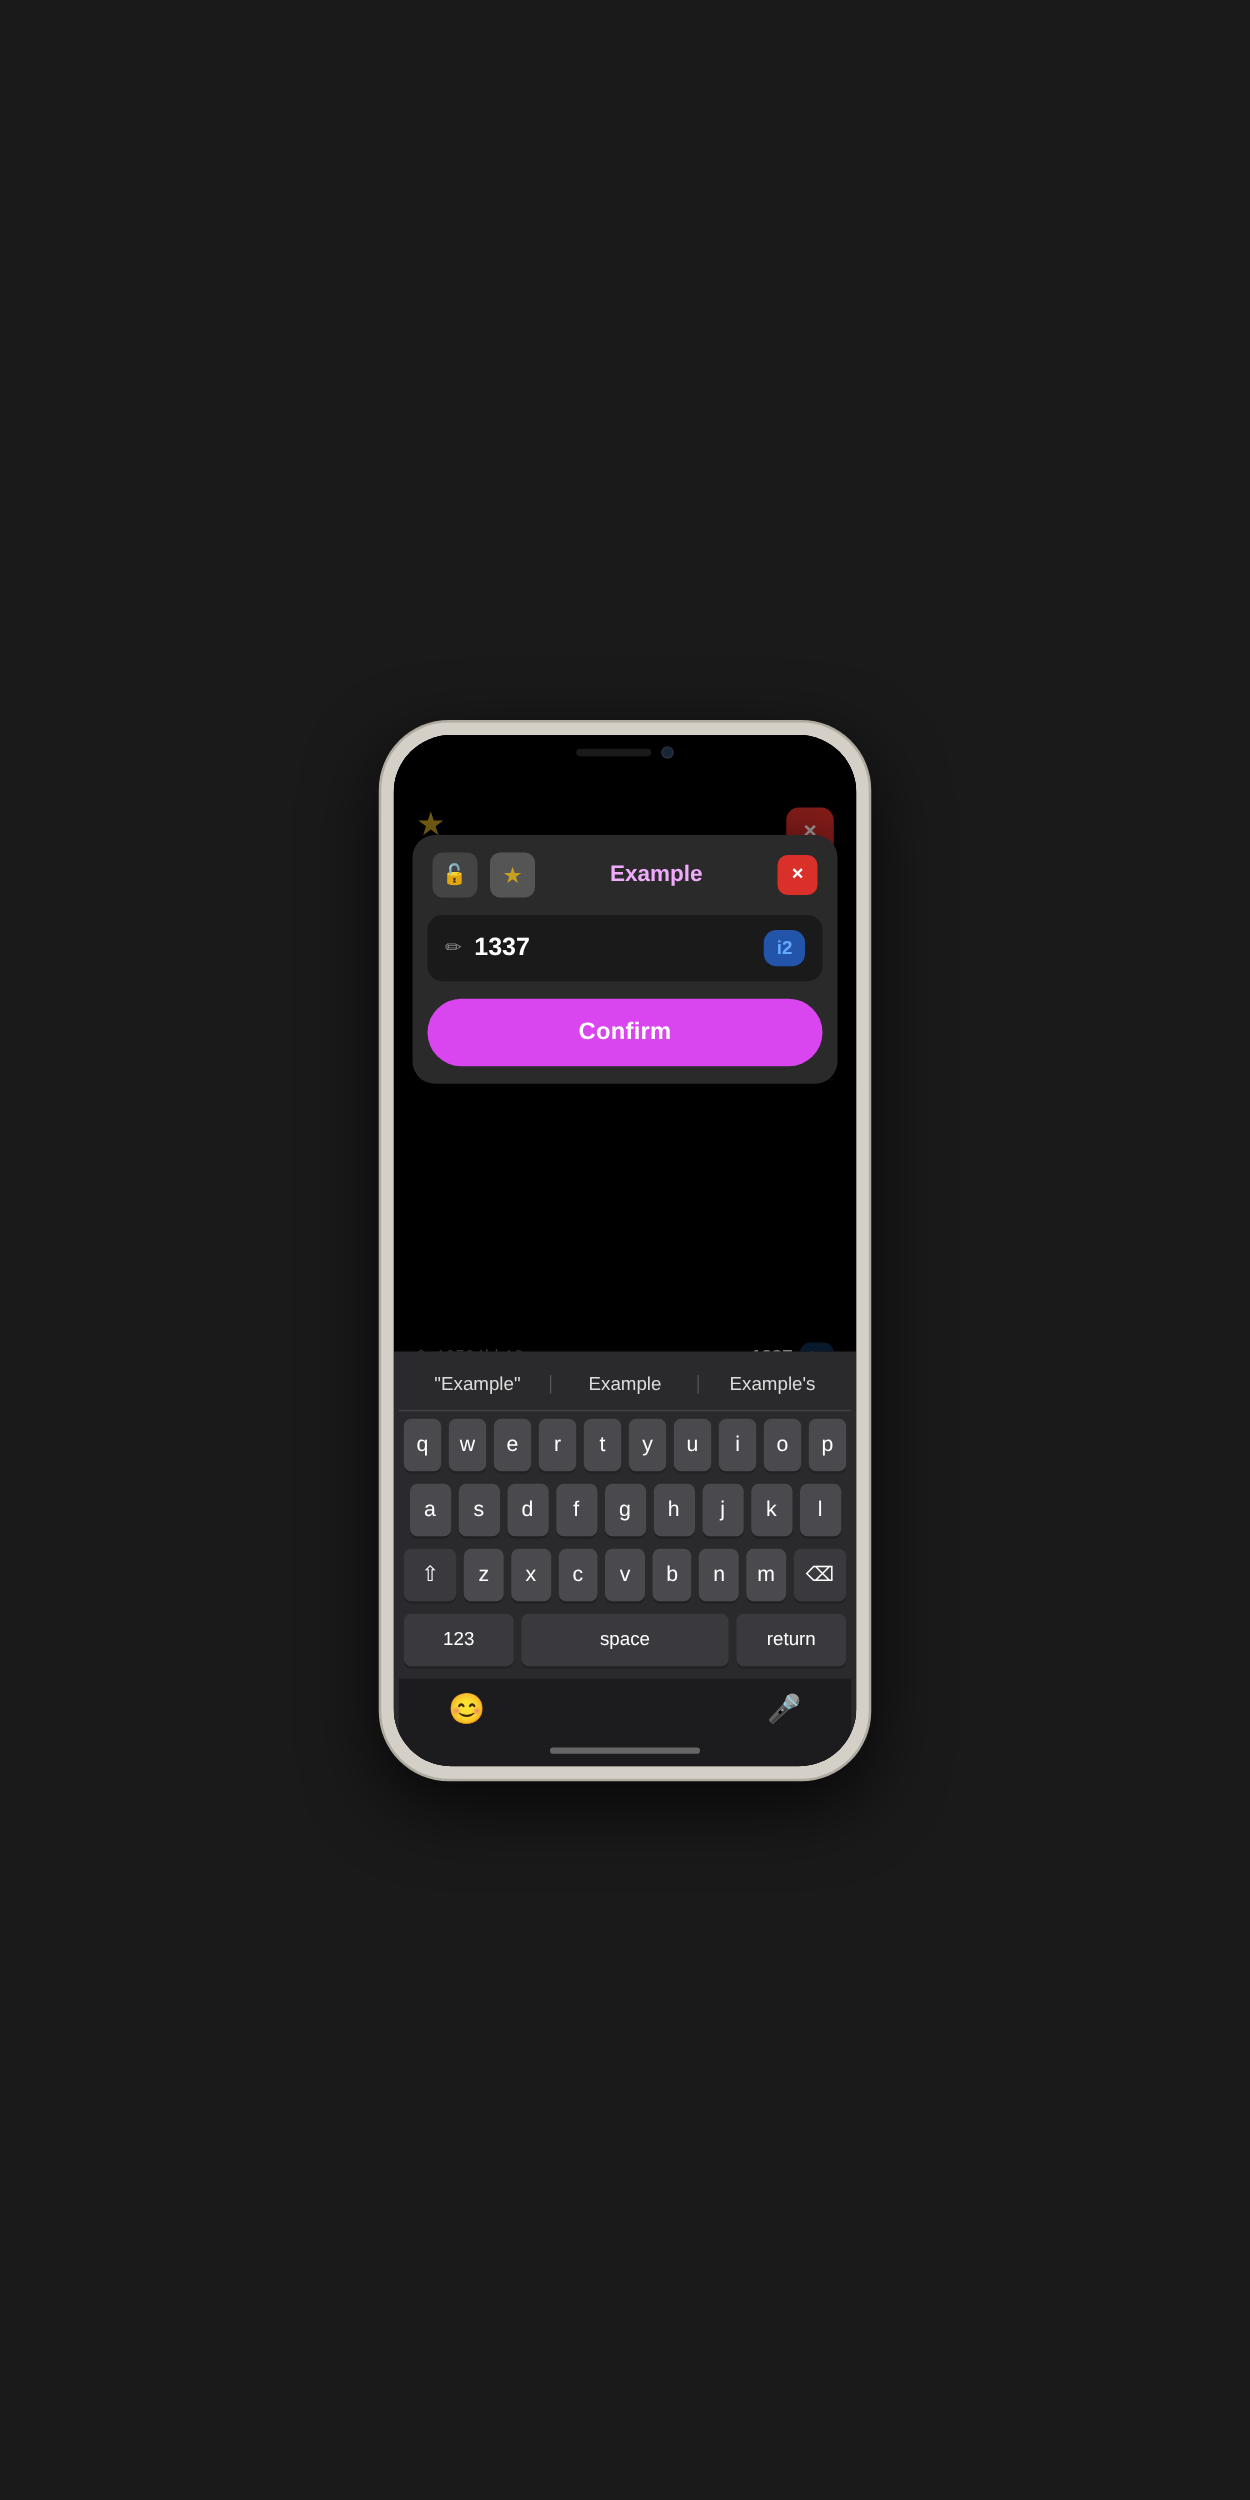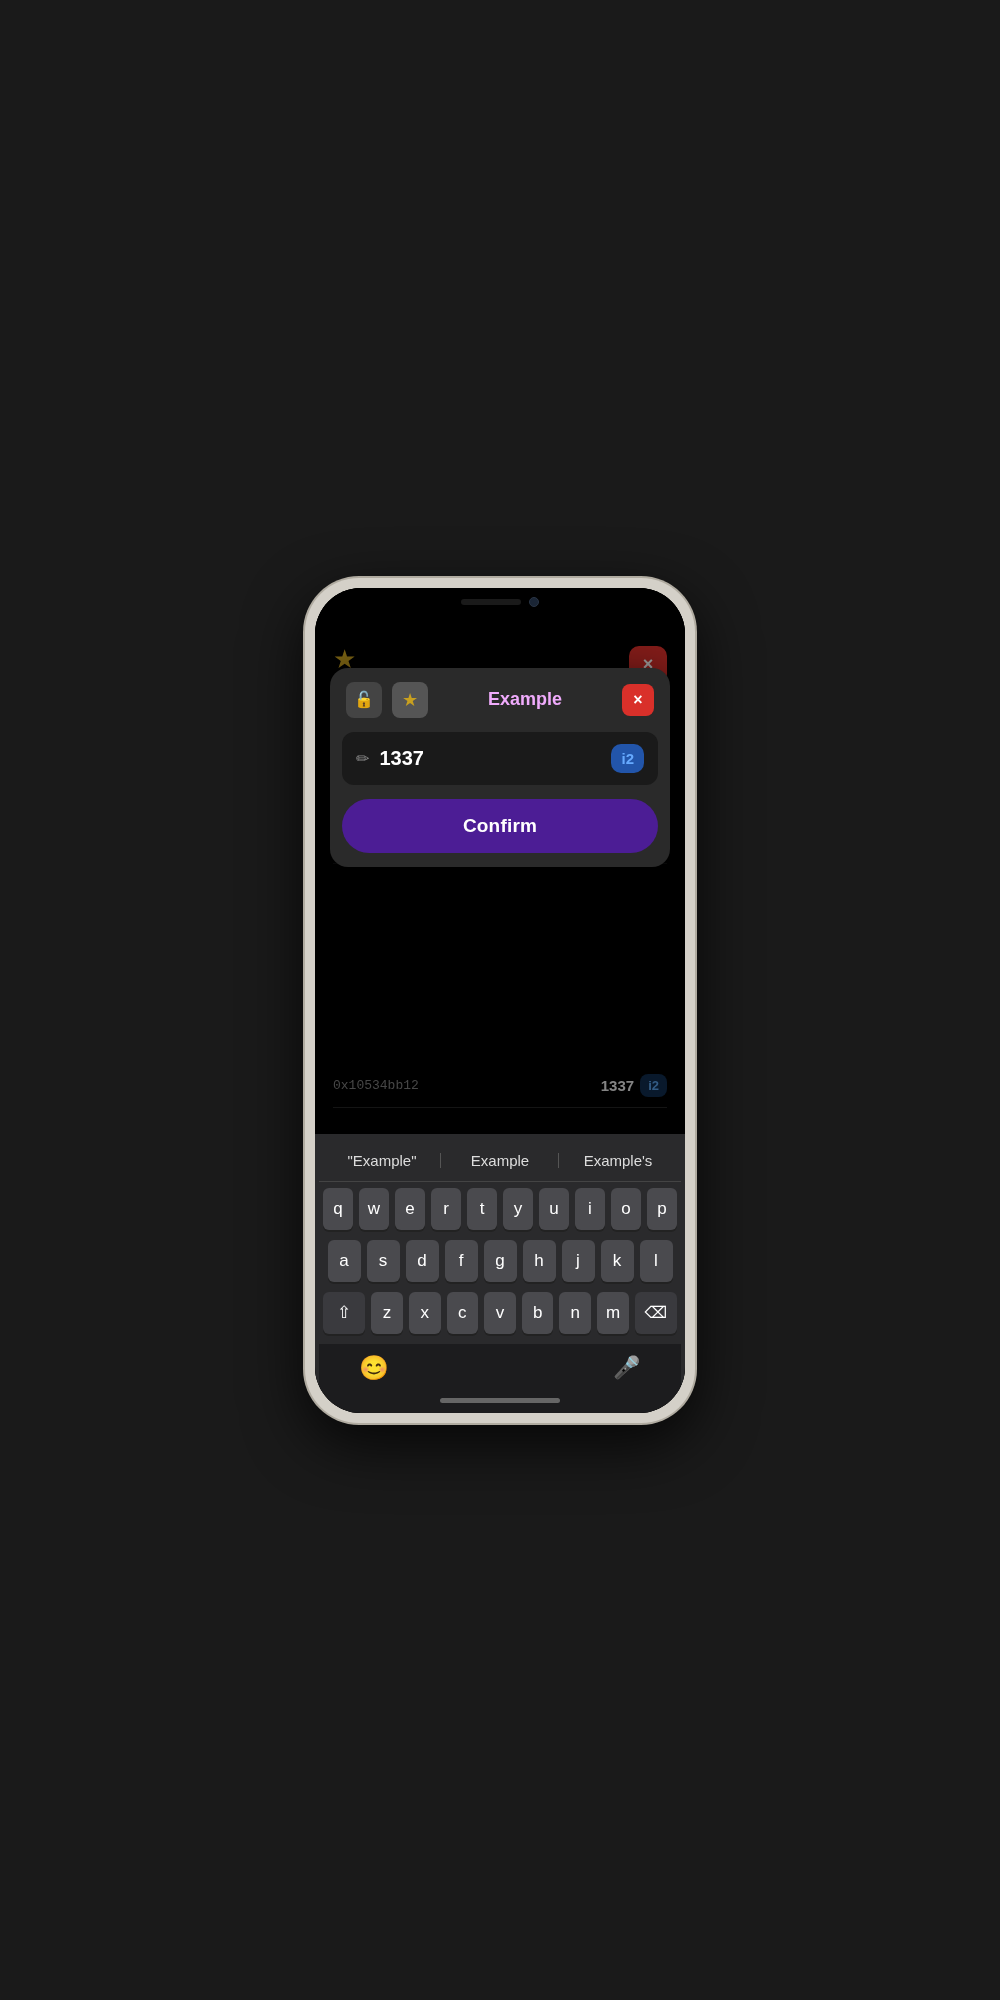--- a/index.html
+++ b/index.html
@@ -271,21 +271,21 @@
       font-size: 15px;
       font-weight: 700;
       padding: 6px 10px;
       border-radius: 10px;
     }
 
     .confirm-btn {
       display: block;
       width: calc(100% - 24px);
       margin: 0 12px 14px;
-      background: #4c1d95;
+      background: #d946ef;
       color: #fff;
       font-size: 19px;
       font-weight: 600;
       text-align: center;
       padding: 16px;
       border-radius: 28px;
       cursor: pointer;
       border: none;
       letter-spacing: 0.2px;
     }
@@ -545,20 +545,25 @@
             <div class="key">z</div>
             <div class="key">x</div>
             <div class="key">c</div>
             <div class="key">v</div>
             <div class="key">b</div>
             <div class="key">n</div>
             <div class="key">m</div>
             <div class="key del-key">⌫</div>
           </div>
 
+          <div class="key-row">
+            <div class="key num-key dark">123</div>
+            <div class="key space dark">space</div>
+            <div class="key return-key dark">return</div>
+          </div>
 
         </div>
 
         <div class="bottom-bar">
           <span class="emoji-icon">😊</span>
           <span class="mic-icon">🎤</span>
         </div>
 
       </div>
 

